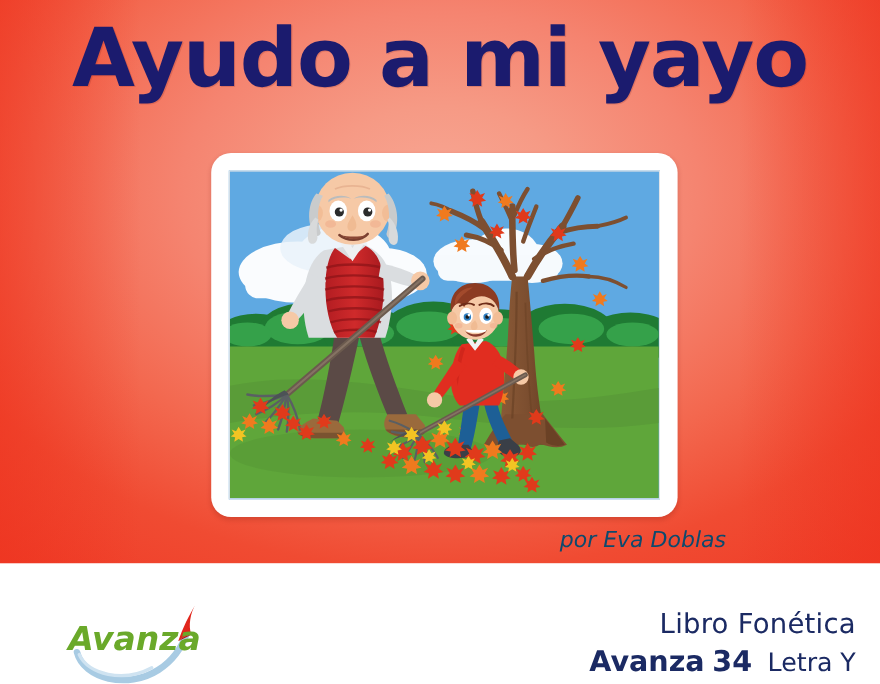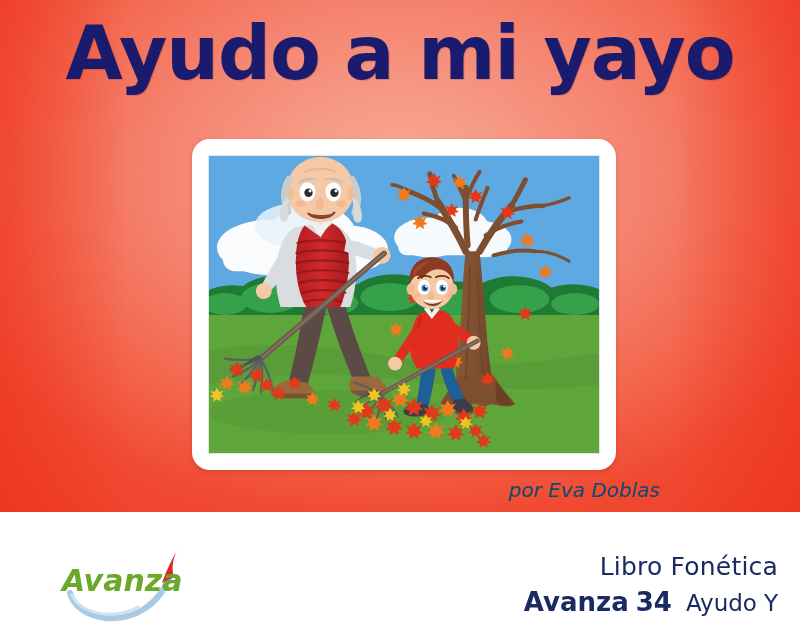--- a/index.html
+++ b/index.html
@@ -564,18 +564,18 @@
         <path d="M120,2 C114,12 108,24 104,36 C108,32 112,30 116,30 C113,22 115,10 120,2 Z" fill="#e1261c"></path>
         <path d="M104,36 C108,32 112,30 116,30 C112,32 108,34 104,36 Z" fill="#b81a12"></path>
 
         <text x="4" y="44" font-family="'DejaVu Sans', sans-serif" font-size="30" font-weight="bold" font-style="italic" fill="#6aa92a">Avanza</text>
       </svg>
     </div>
 
     <div id="series-block">
       <div id="series-line">Libro Fonética</div>
       <div id="libro-line">
-        <span id="libro-label">Avanza</span><span class="sp"></span><span id="libro-number">34</span><span class="sp-wide"></span><span id="letra-label">Ayudo</span><span class="sp"></span><span id="letra-value">Y</span>
+        <span id="libro-label">Avanza</span><span class="sp"></span><span id="libro-number">34</span><span class="sp-wide"></span><span id="letra-label">Letra</span><span class="sp"></span><span id="letra-value">Y</span>
       </div>
     </div>
 
   </div>
 </div>
 
 </body></html>

